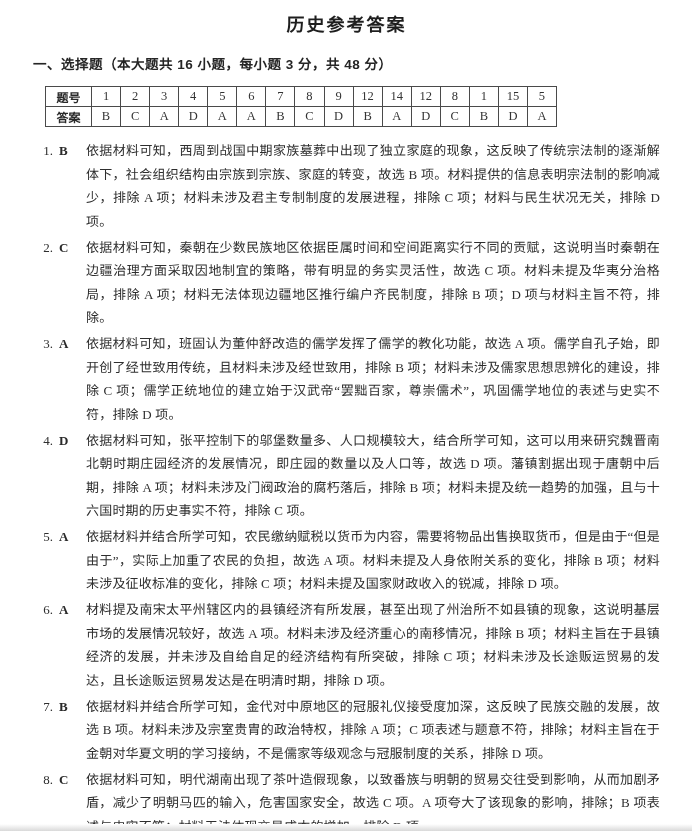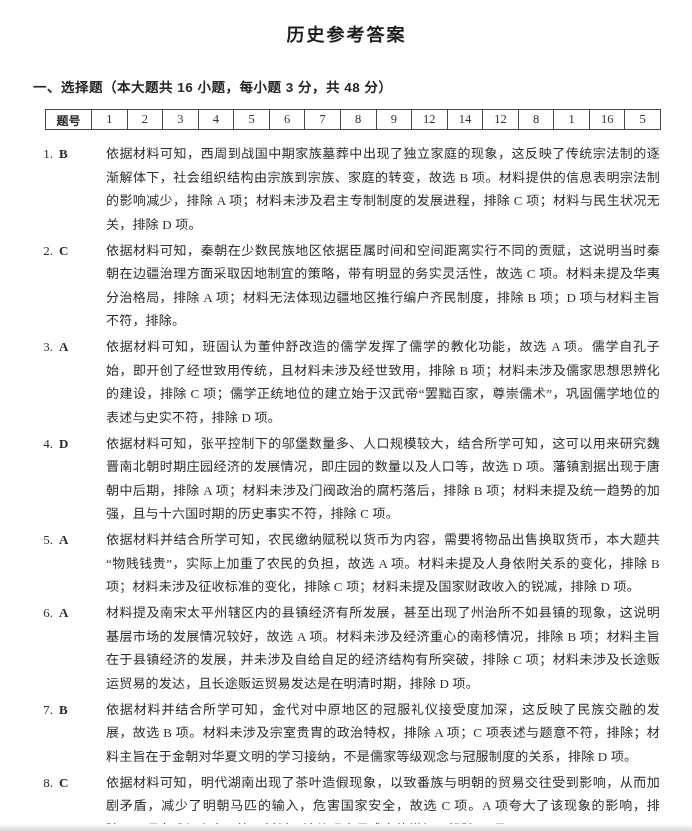--- a/index.html
+++ b/index.html
@@ -19,34 +19,34 @@
     padding: 10px 32px 0 33px;
     box-sizing: border-box;
   }
   .doc-title {
     text-align: center;
     font-family: "Liberation Sans", "DejaVu Sans", sans-serif;
     font-weight: bold;
     font-size: 18px;
     letter-spacing: 2px;
     color: #1e1e1e;
-    margin: 10px 0 0 0;
+    margin: 0 0 0 0;
   }
   .section-heading {
-    margin-top: 30px;
+    margin-top: 17px;
     font-family: "Liberation Sans", "DejaVu Sans", sans-serif;
     font-weight: bold;
     font-size: 13.5px;
     color: #252525;
     letter-spacing: 0.5px;
   }
   table.answer-table {
     border-collapse: collapse;
     table-layout: fixed;
-    width: 616px;
+    width: 512px;
     margin: 13px 0 0 12px;
     font-size: 12.5px;
     color: #333;
   }
   table.answer-table td {
     border: 1px solid #4a4a4a;
     text-align: center;
     height: 19px;
     padding: 0;
     overflow: hidden;
@@ -78,21 +78,20 @@
   }
   .item-answer {
     font-weight: bold;
     font-family: "Liberation Serif", "DejaVu Serif", serif;
     color: #2a2a2a;
   }
   .item-text {
     text-align: justify;
     text-justify: inter-ideograph;
     letter-spacing: 0.2px;
-    margin-left: 20px;
   }
   .scan-edge {
     position: absolute;
     left: 0;
     bottom: 0;
     width: 100%;
     height: 7px;
     background: linear-gradient(to bottom, #ffffff, #d9d9d9);
   }
 </style>
@@ -118,22 +117,41 @@
           <td>5</td>
           <td>6</td>
           <td>7</td>
           <td>8</td>
           <td>9</td>
           <td>12</td>
           <td>14</td>
           <td>12</td>
           <td>8</td>
           <td>1</td>
-          <td>16</td>
+          <td>15</td>
           <td>5</td>
+        </tr>
+        <tr>
+          <td class="row-label">答案</td>
+          <td>B</td>
+          <td>C</td>
+          <td>A</td>
+          <td>D</td>
+          <td>A</td>
+          <td>A</td>
+          <td>B</td>
+          <td>C</td>
+          <td>D</td>
+          <td>B</td>
+          <td>A</td>
+          <td>D</td>
+          <td>C</td>
+          <td>B</td>
+          <td>D</td>
+          <td>A</td>
         </tr>
       </tbody>
   </table>
 
   <ol class="explanations" id="explanations">
       <li class="explanation-item">
         <span class="item-number">1.</span>
         <span class="item-answer">B</span>
         <span class="item-text">依据材料可知，西周到战国中期家族墓葬中出现了独立家庭的现象，这反映了传统宗法制的逐渐解体下，社会组织结构由宗族到宗族、家庭的转变，故选 B 项。材料提供的信息表明宗法制的影响减少，排除 A 项；材料未涉及君主专制制度的发展进程，排除 C 项；材料与民生状况无关，排除 D 项。</span>
       </li>
@@ -148,21 +166,21 @@
         <span class="item-text">依据材料可知，班固认为董仲舒改造的儒学发挥了儒学的教化功能，故选 A 项。儒学自孔子始，即开创了经世致用传统，且材料未涉及经世致用，排除 B 项；材料未涉及儒家思想思辨化的建设，排除 C 项；儒学正统地位的建立始于汉武帝“罢黜百家，尊崇儒术”，巩固儒学地位的表述与史实不符，排除 D 项。</span>
       </li>
       <li class="explanation-item">
         <span class="item-number">4.</span>
         <span class="item-answer">D</span>
         <span class="item-text">依据材料可知，张平控制下的邬堡数量多、人口规模较大，结合所学可知，这可以用来研究魏晋南北朝时期庄园经济的发展情况，即庄园的数量以及人口等，故选 D 项。藩镇割据出现于唐朝中后期，排除 A 项；材料未涉及门阀政治的腐朽落后，排除 B 项；材料未提及统一趋势的加强，且与十六国时期的历史事实不符，排除 C 项。</span>
       </li>
       <li class="explanation-item">
         <span class="item-number">5.</span>
         <span class="item-answer">A</span>
-        <span class="item-text">依据材料并结合所学可知，农民缴纳赋税以货币为内容，需要将物品出售换取货币，本大题共“物贱钱贵”，实际上加重了农民的负担，故选 A 项。材料未提及人身依附关系的变化，排除 B 项；材料未涉及征收标准的变化，排除 C 项；材料未提及国家财政收入的锐减，排除 D 项。</span>
+        <span class="item-text">依据材料并结合所学可知，农民缴纳赋税以货币为内容，需要将物品出售换取货币，但是由于“但是由于”，实际上加重了农民的负担，故选 A 项。材料未提及人身依附关系的变化，排除 B 项；材料未涉及征收标准的变化，排除 C 项；材料未提及国家财政收入的锐减，排除 D 项。</span>
       </li>
       <li class="explanation-item">
         <span class="item-number">6.</span>
         <span class="item-answer">A</span>
         <span class="item-text">材料提及南宋太平州辖区内的县镇经济有所发展，甚至出现了州治所不如县镇的现象，这说明基层市场的发展情况较好，故选 A 项。材料未涉及经济重心的南移情况，排除 B 项；材料主旨在于县镇经济的发展，并未涉及自给自足的经济结构有所突破，排除 C 项；材料未涉及长途贩运贸易的发达，且长途贩运贸易发达是在明清时期，排除 D 项。</span>
       </li>
       <li class="explanation-item">
         <span class="item-number">7.</span>
         <span class="item-answer">B</span>
         <span class="item-text">依据材料并结合所学可知，金代对中原地区的冠服礼仪接受度加深，这反映了民族交融的发展，故选 B 项。材料未涉及宗室贵胄的政治特权，排除 A 项；C 项表述与题意不符，排除；材料主旨在于金朝对华夏文明的学习接纳，不是儒家等级观念与冠服制度的关系，排除 D 项。</span>

